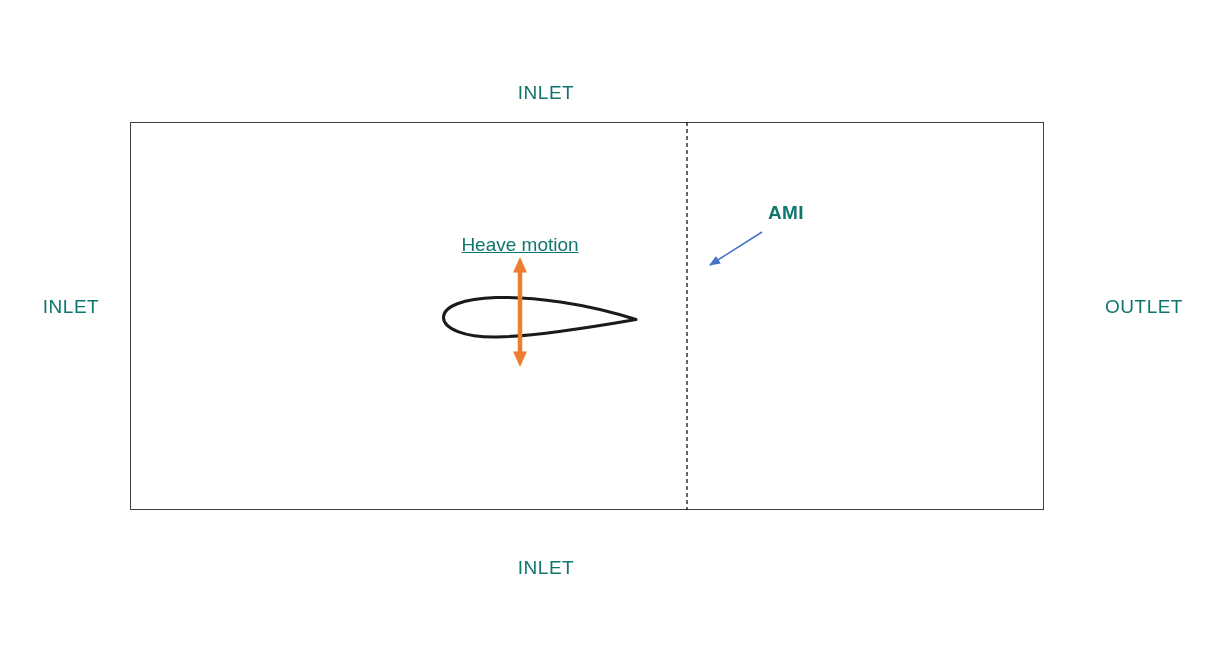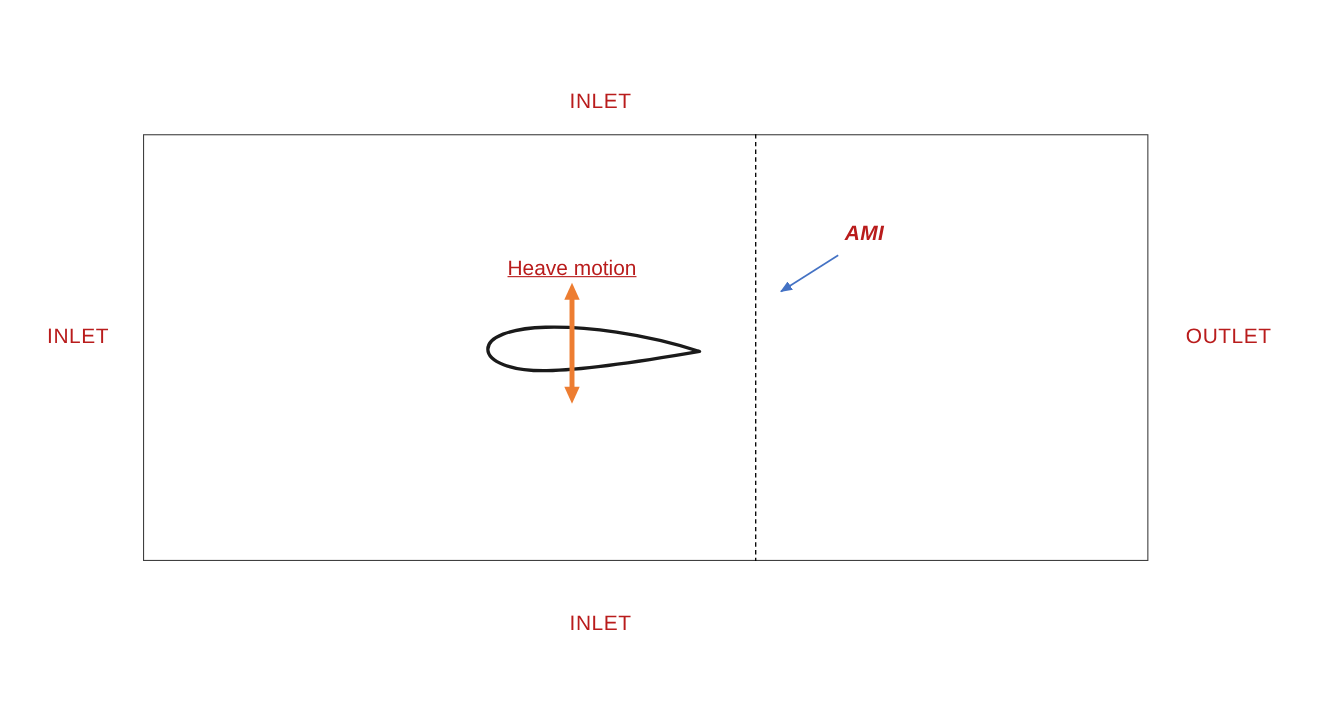--- a/index.html
+++ b/index.html
@@ -15,29 +15,28 @@
     overflow: hidden;
   }
   .canvas {
     position: absolute;
     left: 0; top: 0;
     width: 1214px;
     height: 654px;
   }
   .label {
     position: absolute;
-    color: #b91c1c;
+    color: #0f766e;
     font-size: 19px;
     letter-spacing: 0.5px;
     white-space: nowrap;
   }
   .centered { transform: translateX(-50%); }
   .label-ami {
     font-weight: bold;
-    font-style: italic;
     letter-spacing: 0.3px;
   }
   .label-heave {
     letter-spacing: 0px;
   }
   #domain-box {
     position: absolute;
     left: 130px;
     top: 122px;
     width: 914px;
@@ -84,19 +83,19 @@
 
     <line x1="762" y1="232" x2="710" y2="265" stroke-width="1.5" marker-end="url(#arrow-blue)" stroke="#4472C4"></line>
   </svg>
 
   <div class="label centered" style="left:546px; top:82px;">INLET</div>
 
   <div class="label centered" style="left:71px; top:296px;">INLET</div>
 
   <div class="label centered" style="left:546px; top:557px;">INLET</div>
 
-  <div class="label centered" style="left:1117px; top:296px;">OUTLET</div>
+  <div class="label centered" style="left:1144px; top:296px;">OUTLET</div>
 
   <div class="label label-ami" style="left:768px; top:202px;">AMI</div>
 
   <div class="label label-heave centered" style="left:520px; top:234px;text-decoration:underline;">Heave motion</div>
 
 </div>
 
 </body></html>

